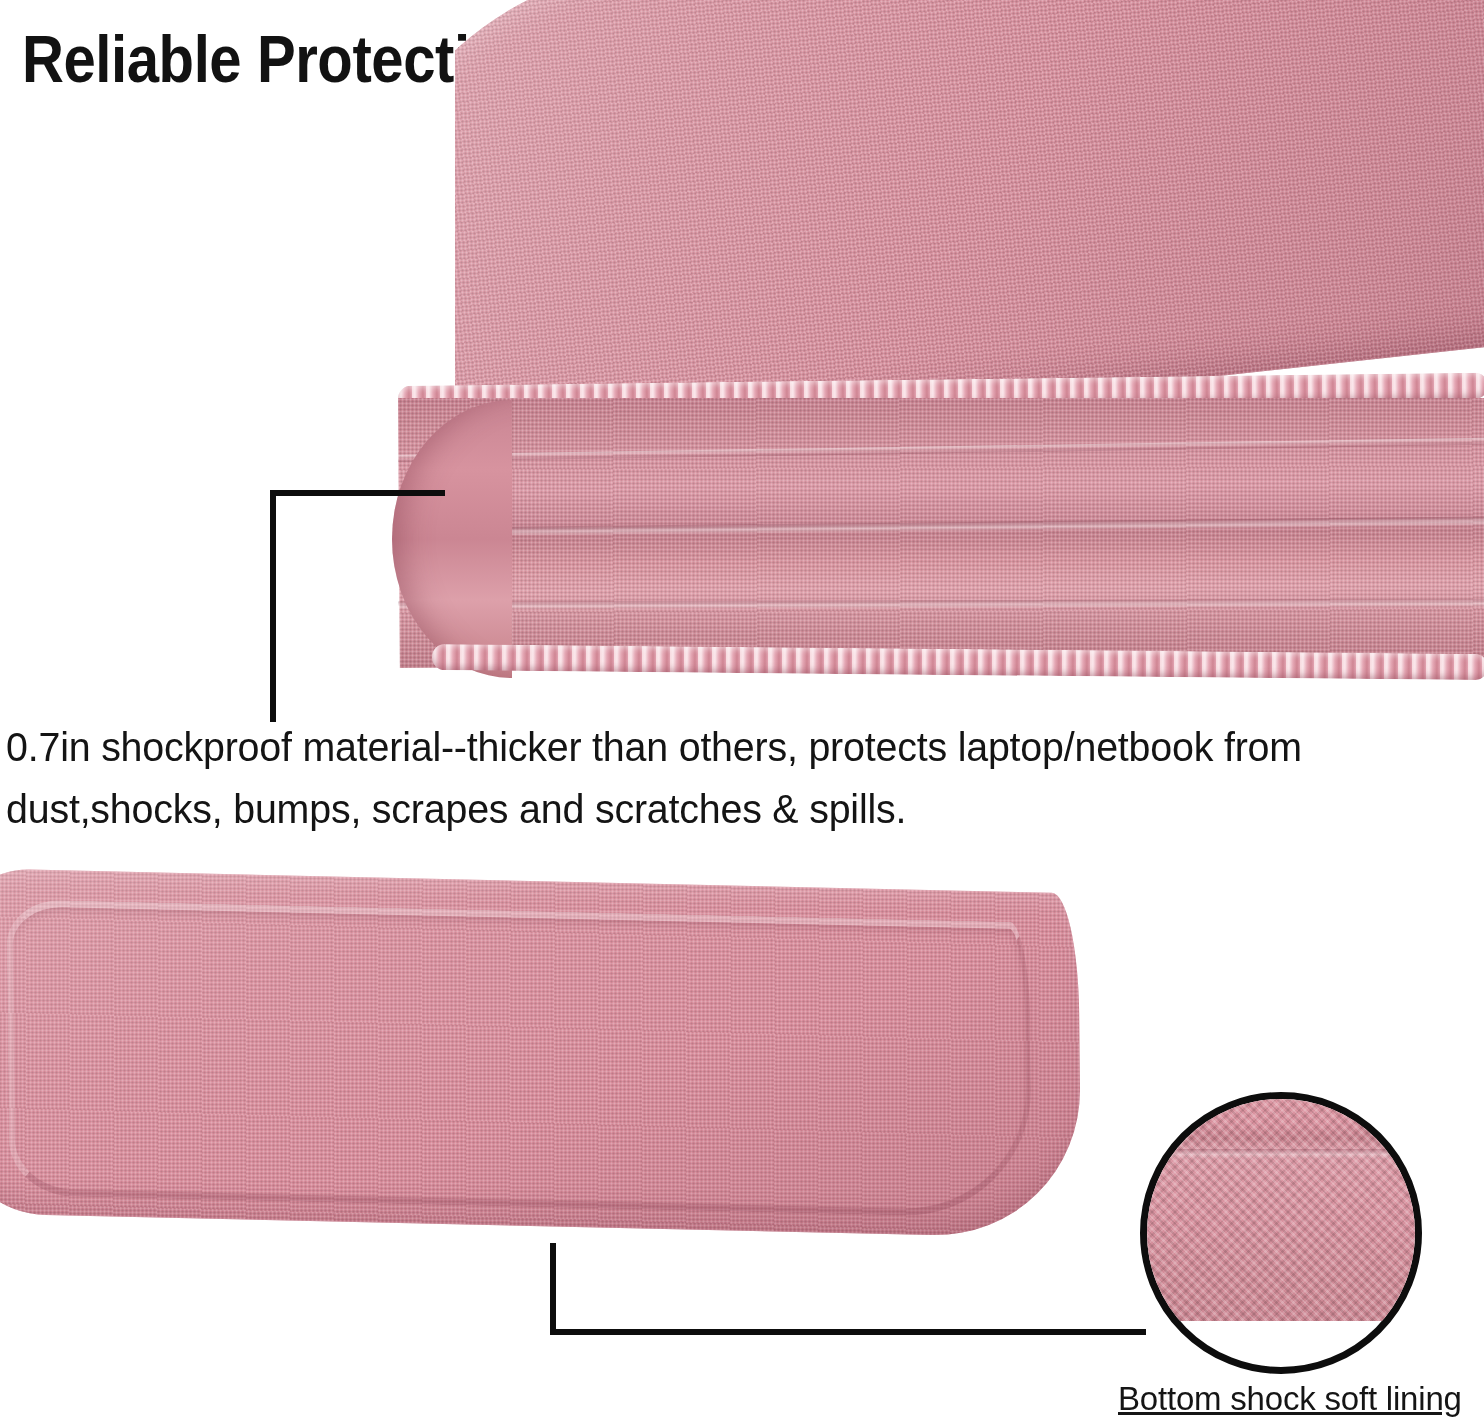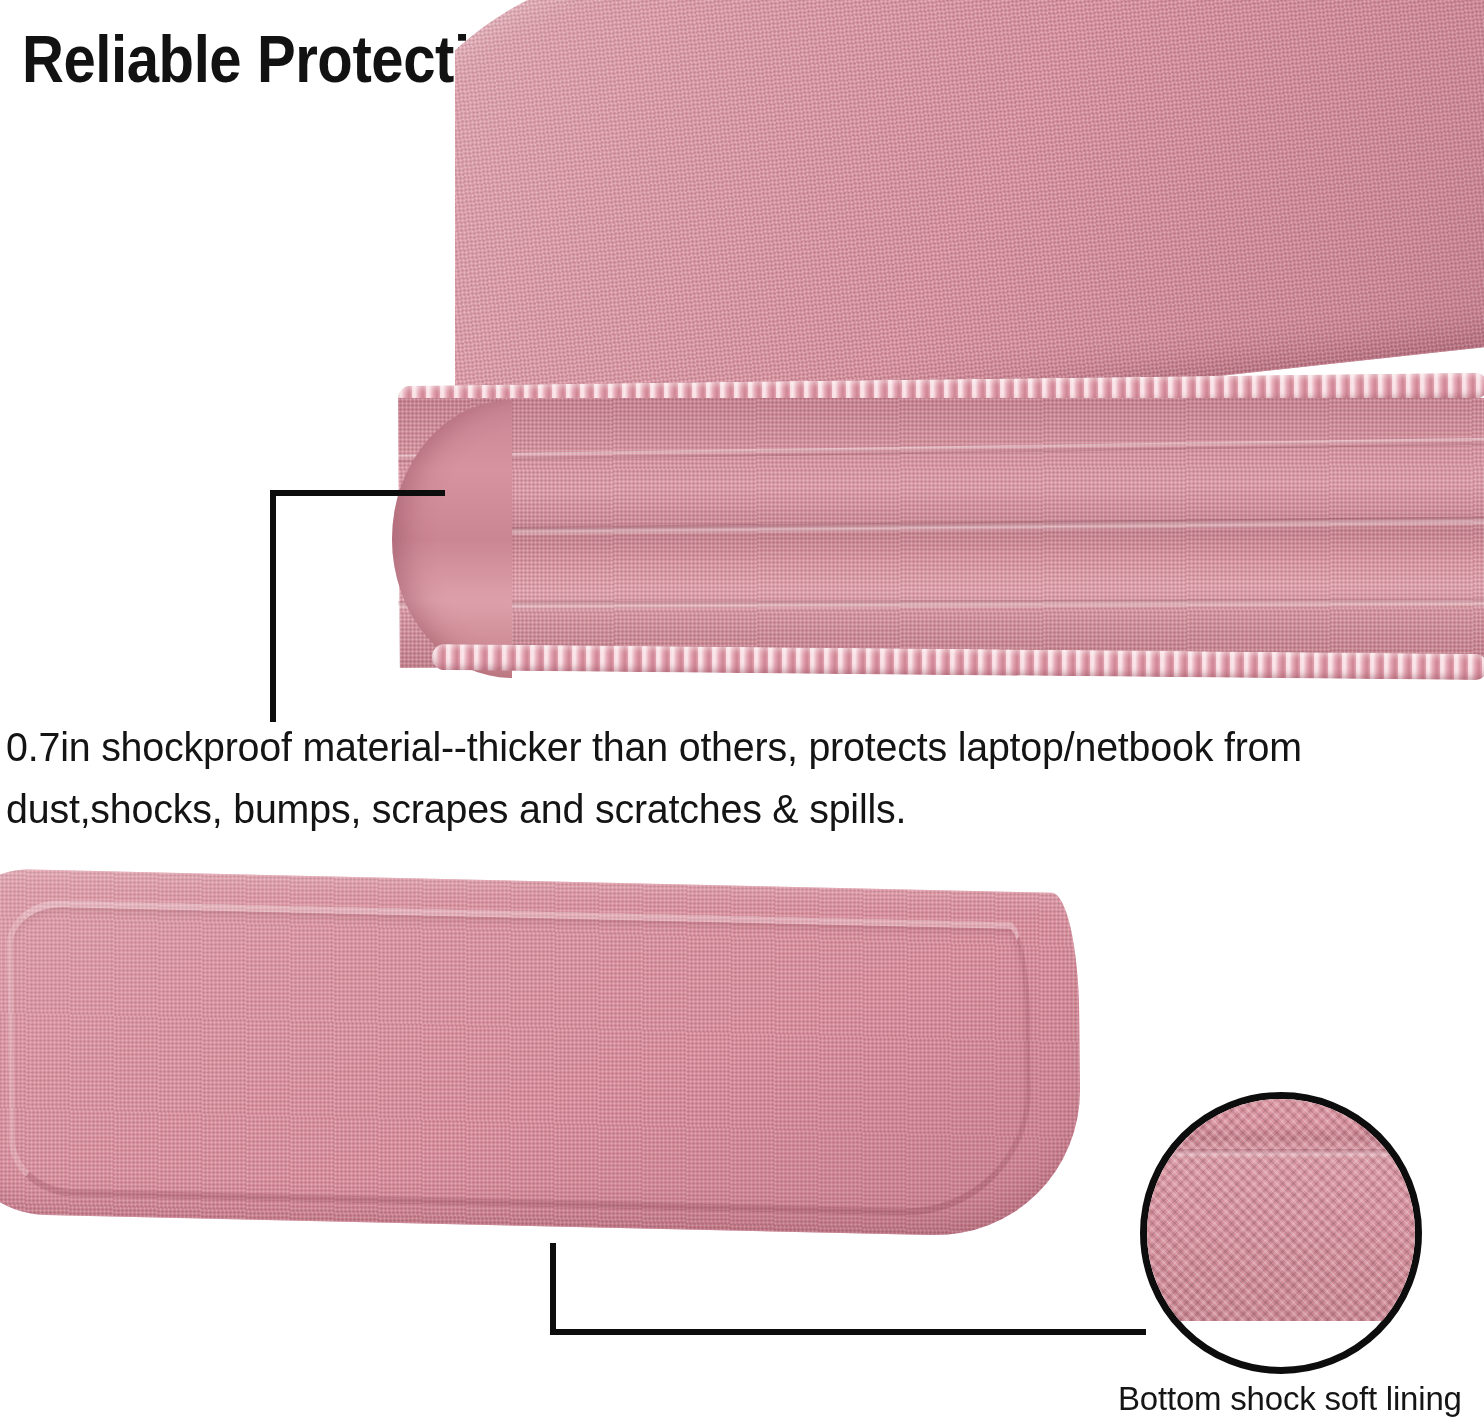--- a/index.html
+++ b/index.html
@@ -45,20 +45,21 @@
   }
   .body-copy .ln { display: block; white-space: nowrap; }
   .caption {
     position: absolute;
     left: 1118px;
     top: 1380px;
     font-size: 33px;
     color: #151515;
     letter-spacing: -0.2px;
     white-space: nowrap;
+    text-decoration: underline;
   }
 
   
   .lead { position: absolute; background: #0d0d0d; }
   #lead-top-h   { left: 270px;  top: 490px;  width: 175px; height: 6px; }
   #lead-top-v   { left: 270px;  top: 490px;  width: 6px;   height: 232px; }
   #lead-bot-v   { left: 550px;  top: 1243px; width: 6px;   height: 92px; }
   #lead-bot-h   { left: 550px;  top: 1329px; width: 596px; height: 6px; }
 
   

